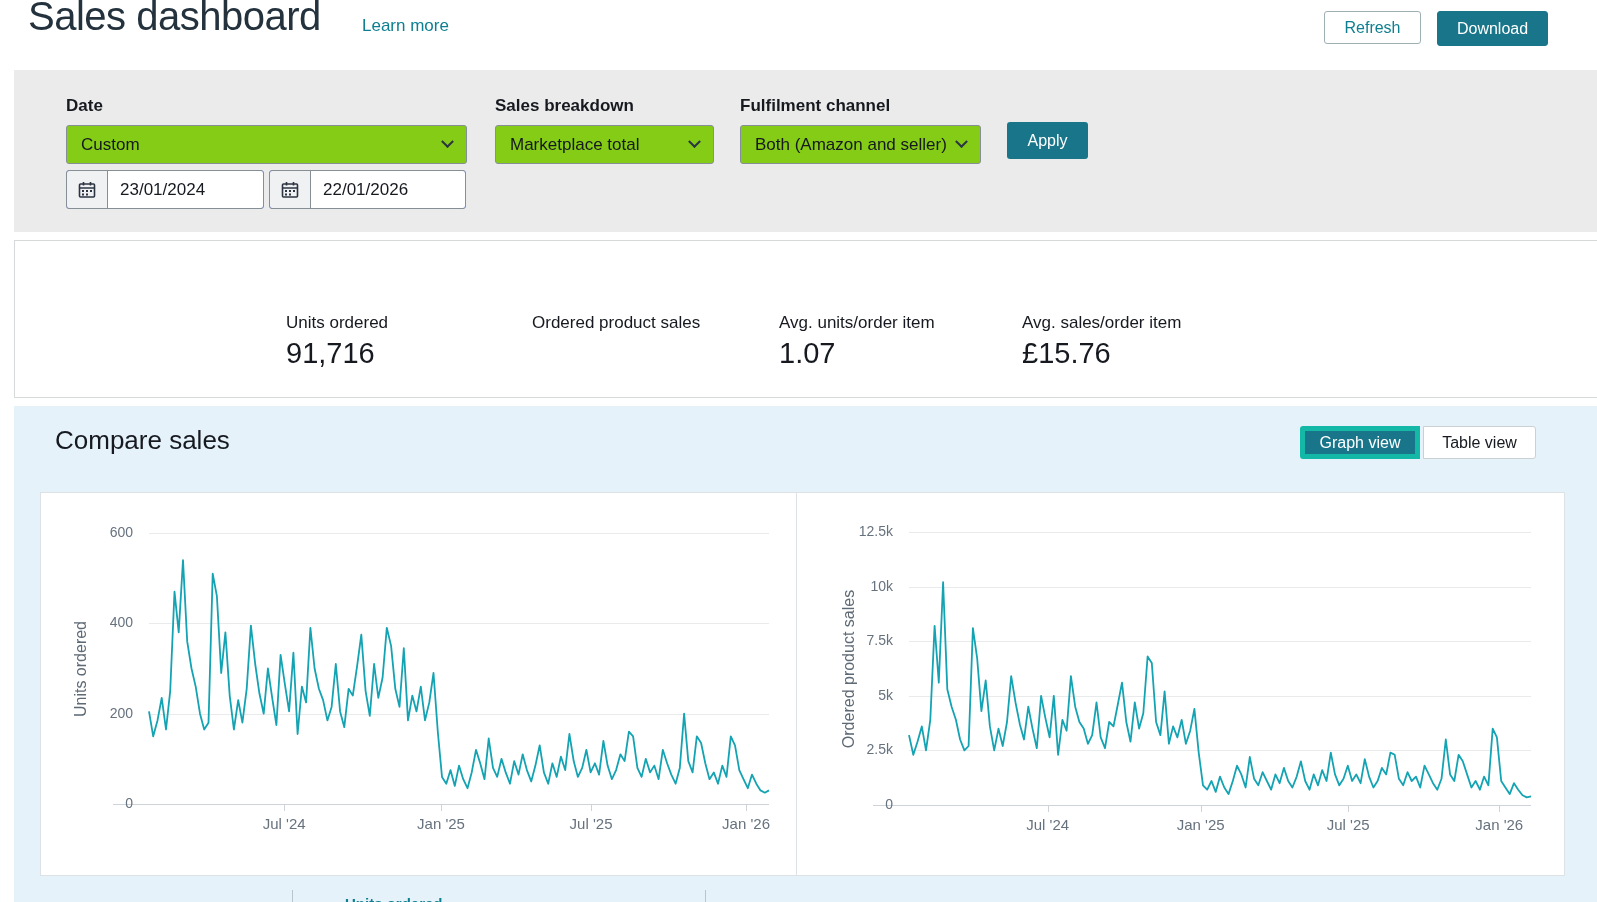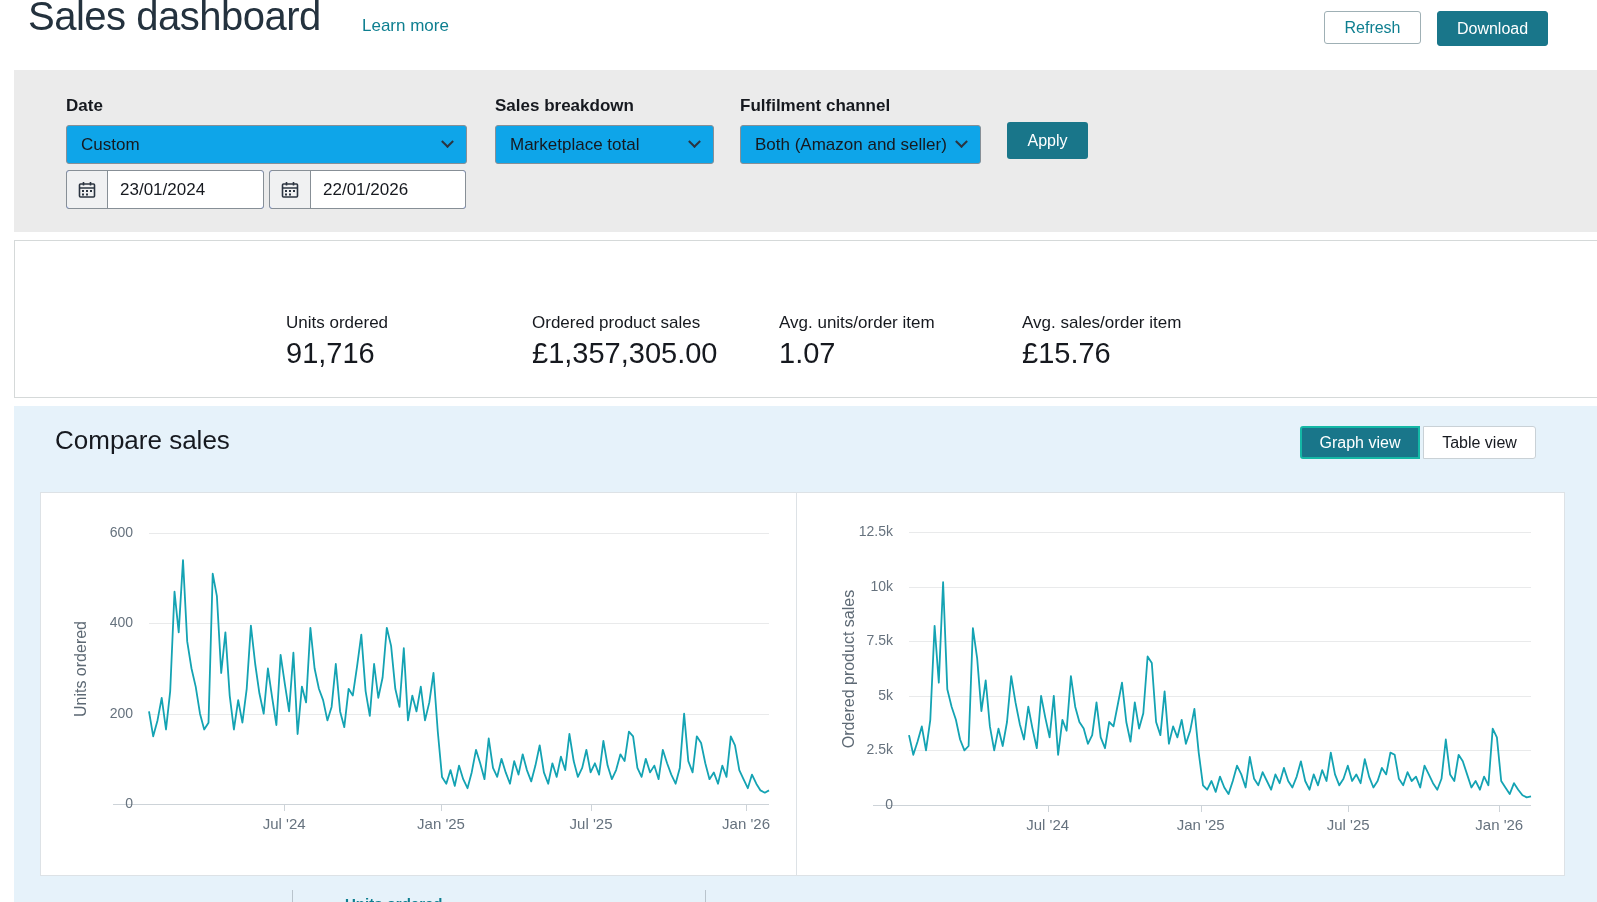--- a/index.html
+++ b/index.html
@@ -10,41 +10,41 @@
   
   .page-title { left:28px; top:-6px; font-size:40px; font-weight:400; color:#24323e; letter-spacing:-0.5px; }
   .learn-more { left:362px; top:16px; font-size:17px; color:#0e7f90; cursor:pointer; }
   .btn { display:flex; align-items:center; justify-content:center; border-radius:3px; font-size:16px; cursor:pointer; }
   .btn-refresh { left:1324px; top:11px; width:97px; height:33px; background:#fff; border:1px solid #9fb0b5; color:#0e7f90; }
   .btn-download { left:1437px; top:11px; width:111px; height:35px; background:#19768a; border:1px solid #19768a; color:#fff; }
 
   
   .filter-bar { left:14px; top:70px; right:0; height:162px; background:#ebebeb; }
   .f-label { position:absolute; font-size:17px; font-weight:700; color:#16191f; }
-  .sel { position:absolute; height:39px; background:#0ea5e9; border:1px solid #878f96; border-radius:3px; display:flex; align-items:center; padding:0 14px; font-size:17px; cursor:pointer; }
+  .sel { position:absolute; height:39px; background:#84cc16; border:1px solid #878f96; border-radius:3px; display:flex; align-items:center; padding:0 14px; font-size:17px; cursor:pointer; }
   .sel .chev { margin-left:auto; width:9px; height:9px; border-right:2px solid #2b3440; border-bottom:2px solid #2b3440; transform:rotate(45deg) translate(-2px,-2px); }
   .date-box { position:absolute; height:39px; background:#1d4ed8; border:1px solid #878f96; border-radius:3px; display:flex; align-items:stretch; overflow:hidden; }
   .date-icon { width:41px; background:#f0f1f2; border-right:1px solid #878f96; display:flex; align-items:center; justify-content:center; cursor:pointer; }
   .date-box input { border:none; outline:none; flex:1; font-size:17px; padding:0 12px; font-family:"Liberation Sans", sans-serif; color:#16191f; width:100%; background:#fff; }
   .btn-apply { left:1007px; top:122px; width:81px; height:37px; background:#19768a; color:#fff; border:none; }
 
   
   .snapshot { left:14px; top:240px; right:-2px; height:158px; background:#fff; border:1px solid #d5d9d9; }
   .snap-head { position:absolute; left:0; right:0; top:0; height:64px; background:#fbfcfc; border-bottom:1px solid #e7e7e7; }
   .snap-title { position:absolute; left:19px; top:14px; font-size:27px; font-weight:400; color:#16191f; }
   .snap-taken { position:absolute; left:241px; top:20px; font-size:17px; color:#16191f; }
   .metric { position:absolute; top:72px; }
   .metric .m-label { font-size:17px; color:#16191f; }
   .metric .m-value { font-size:29px; color:#16191f; margin-top:4px; }
 
   
   .compare { left:14px; top:406px; right:0; bottom:0; background:#e6f2fa; overflow:hidden;padding-left:44px; }
   .cmp-title { position:absolute; left:41px; top:19px; font-size:26px; font-weight:400; color:#16191f; }
   .toggle { position:absolute; top:20px; height:33px; display:flex; align-items:center; justify-content:center; font-size:16px; cursor:pointer; }
-  .toggle-graph { left:1286px; width:120px; background:#19768a; color:#fff; border:2px solid #14b8a6; border-radius:3px 0 0 3px; }
+  .toggle-graph { left:1286px; width:120px; background:#19768a; color:#fff; border:5px solid #14b8a6; border-radius:3px 0 0 3px; }
   .toggle-table { left:1409px; width:113px; background:#fff; color:#16191f; border:1px solid #c9d1d6; border-radius:0 3px 3px 0; }
 
   .chart-panel { position:absolute; left:26px; top:86px; width:1525px; height:384px; background:#fff; border:1px solid #dde2e6; }
   .panel-divider { position:absolute; left:755px; top:0; bottom:0; width:1px; background:#dde2e6; }
   .chart { position:absolute; top:0; height:384px; }
   #chart-units { left:0; width:755px; }
   #chart-sales { left:756px; width:769px; }
 
   .chart-ytitle { position:absolute; font-size:16px; color:#5d6974; white-space:nowrap; transform:translate(-50%,-50%) rotate(-90deg); }
   .gridline { position:absolute; height:1px; background:#e9eaeb; }
@@ -130,21 +130,20 @@
   <button class="abs btn btn-apply" style="left:993px; top:52px;">Apply</button>
 </div>
 
 <div class="abs snapshot">
   <div class="metric" style="left:271px;">
     <div class="m-label">Units ordered</div>
     <div class="m-value">91,716</div>
   </div>
   <div class="metric" style="left:517px;">
     <div class="m-label">Ordered product sales</div>
-    <div class="m-value">£1,357,305.00</div>
   </div>
   <div class="metric" style="left:764px;">
     <div class="m-label">Avg. units/order item</div>
     <div class="m-value">1.07</div>
   </div>
   <div class="metric" style="left:1007px;">
     <div class="m-label">Avg. sales/order item</div>
     <div class="m-value">£15.76</div>
   </div>
 </div>

